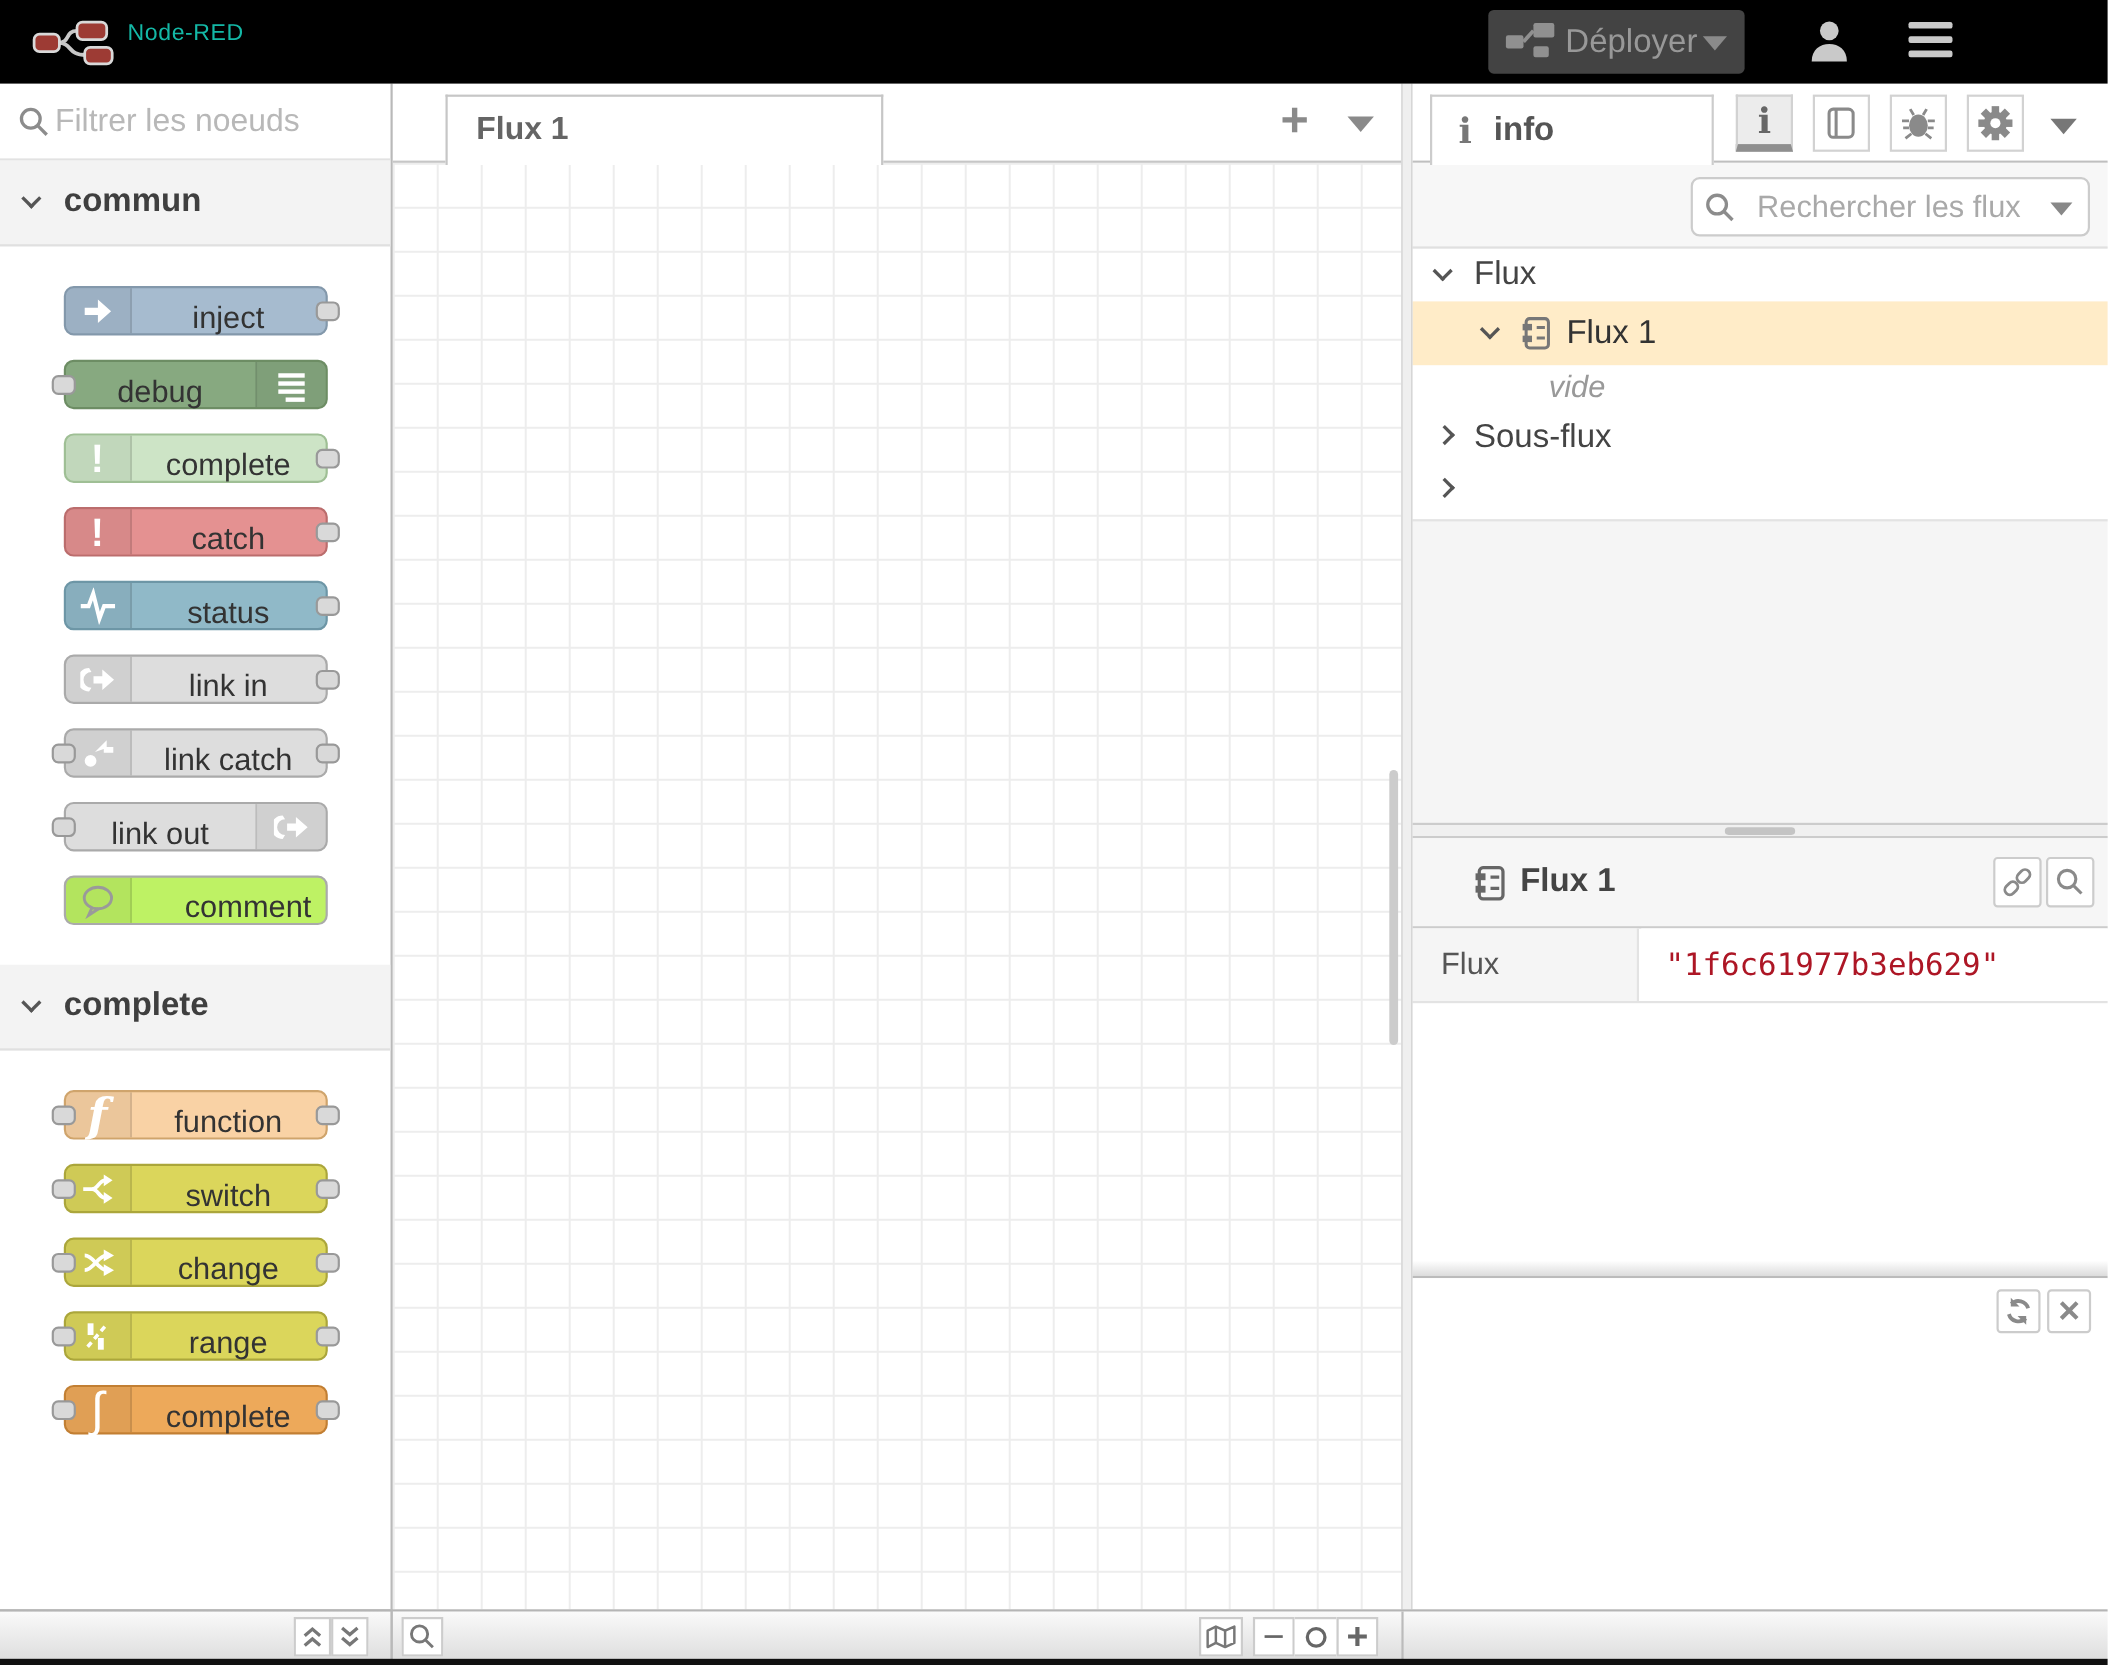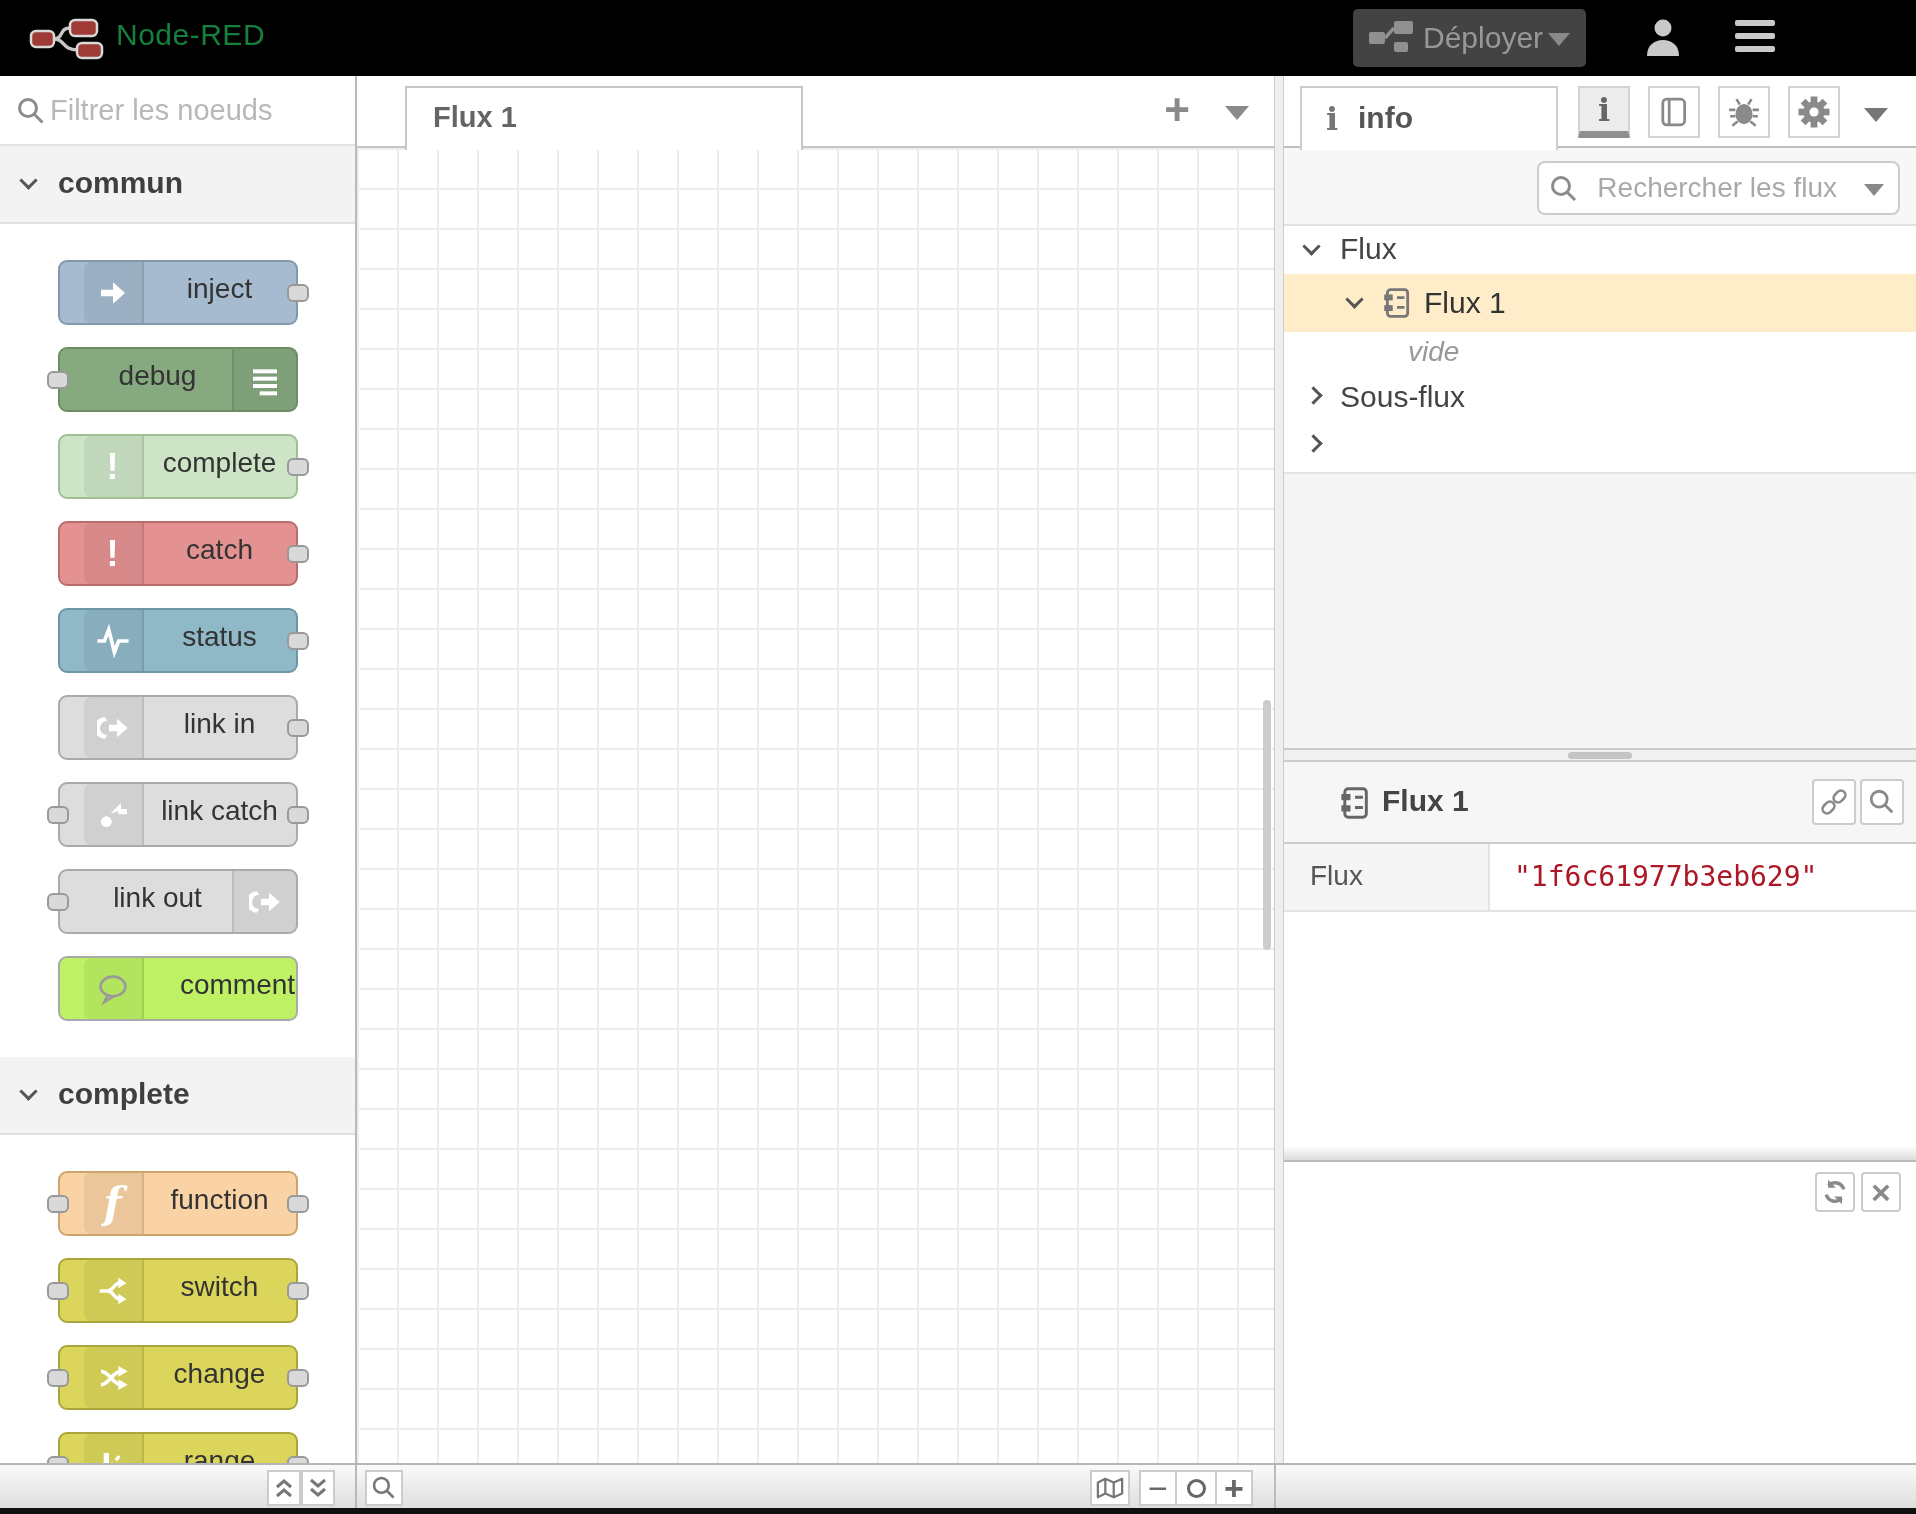--- a/index.html
+++ b/index.html
@@ -1,40 +1,40 @@
 <!DOCTYPE html>
 <html><head>
 <meta charset="utf-8">
 <style>
   * { margin:0; padding:0; box-sizing:border-box; }
   html,body { width:1916px; height:1514px; font-family:"Liberation Sans", sans-serif; background:#fff; overflow:hidden; }
 
   
   #header { position:absolute; left:0; top:0; width:1916px; height:76px; background:#000; z-index:50; }
   #logo { position:absolute; left:28px; top:16px; width:76px; height:46px; }
-  #app-title { position:absolute; left:116px; top:18px; font-size:30px; color:#15803d; letter-spacing:.5px; }
+  #app-title { position:absolute; left:116px; top:18px; font-size:21px; color:#14b8a6; letter-spacing:.5px; }
   #deploy-btn { position:absolute; left:1353px; top:9px; width:233px; height:58px; background:#434343; border-radius:5px; cursor:pointer; }
   #deploy-btn .dicon { position:absolute; left:14px; top:9px; }
   #deploy-btn .dlabel { position:absolute; left:70px; top:12px; font-size:30px; color:#989898; }
   #deploy-btn .ddd { position:absolute; right:16px; top:24px; width:0; height:0; border-left:11px solid transparent; border-right:11px solid transparent; border-top:13px solid #8a8a8a; }
   #user-btn { position:absolute; left:1643px; top:18px; width:40px; height:40px; }
   #menu-btn { position:absolute; left:1735px; top:20px; width:40px; height:34px; }
   #menu-btn span { display:block; width:40px; height:6px; background:#c9c9c9; border-radius:2px; margin-bottom:7px; }
 
   
   #palette { position:absolute; left:0; top:76px; width:357px; height:1387px; background:#fff; border-right:2px solid #b9b9b9; overflow:hidden; z-index:10; }
   #palette-search { position:relative; height:70px; border-bottom:2px solid #e2e2e2; }
   #palette-search svg { position:absolute; left:16px; top:20px; }
   #palette-search input { position:absolute; left:50px; top:10px; width:280px; height:48px; border:none; outline:none; font-size:29px; color:#555; font-family:inherit; }
   #palette-search input::placeholder { color:#b8b8b8; }
   .pcat { position:relative; height:78px; background:#f3f3f3; border-bottom:2px solid #e0e0e0; cursor:pointer; }
   .pcat .chev { position:absolute; left:22px; top:28px; }
   .pcat .pcat-label { position:absolute; left:58px; top:20px; font-size:30px; font-weight:bold; color:#3f3f3f; }
   .plist { padding:36px 0 14px 0; }
-  .pnode { position:relative; width:240px; height:65px; margin:0 auto 22px auto; border:2px solid #999; border-radius:9px; display:flex; cursor:grab;padding-left:24px; }
+  .pnode { position:relative; width:240px; height:45px; margin:0 auto 22px auto; border:2px solid #999; border-radius:9px; display:flex; cursor:grab; }
   .isec { position:relative; width:60px; height:100%; background:rgba(0,0,0,0.055); border-right:2px solid rgba(0,0,0,0.1); border-radius:7px 0 0 7px; display:flex; align-items:center; justify-content:center; }
   .isec.r { border-right:none; border-left:2px solid rgba(0,0,0,0.1); border-radius:0 7px 7px 0; width:64px; }
   .plabel { flex:1; text-align:center; line-height:54px; font-size:28px; color:#333; }
   .port { position:absolute; width:22px; height:18px; background:#d9d9d9; border:2px solid #999; border-radius:6px; top:50%; margin-top:-9px; }
   .port.pl { left:-13px; } .port.pr { right:-13px; }
   .glyph-f { font-family:"DejaVu Serif", serif; font-style:italic; font-weight:bold; color:#fff; font-size:42px; line-height:1; }
   .glyph-bang { color:#fff; font-weight:bold; font-size:36px; line-height:1; }
   .glyph-int { color:#fff; font-size:44px; line-height:1; }
   #palette-footer { position:absolute; left:0; top:1463px; width:357px; height:45px; background:linear-gradient(#fafafa,#dedede); border-top:2px solid #b5b5b5; border-right:2px solid #b9b9b9; z-index:20; }
   .foot-btn { position:absolute; top:5px; height:36px; background:#fff; border:2px solid #ccc; display:flex; align-items:center; justify-content:center; cursor:pointer; }

